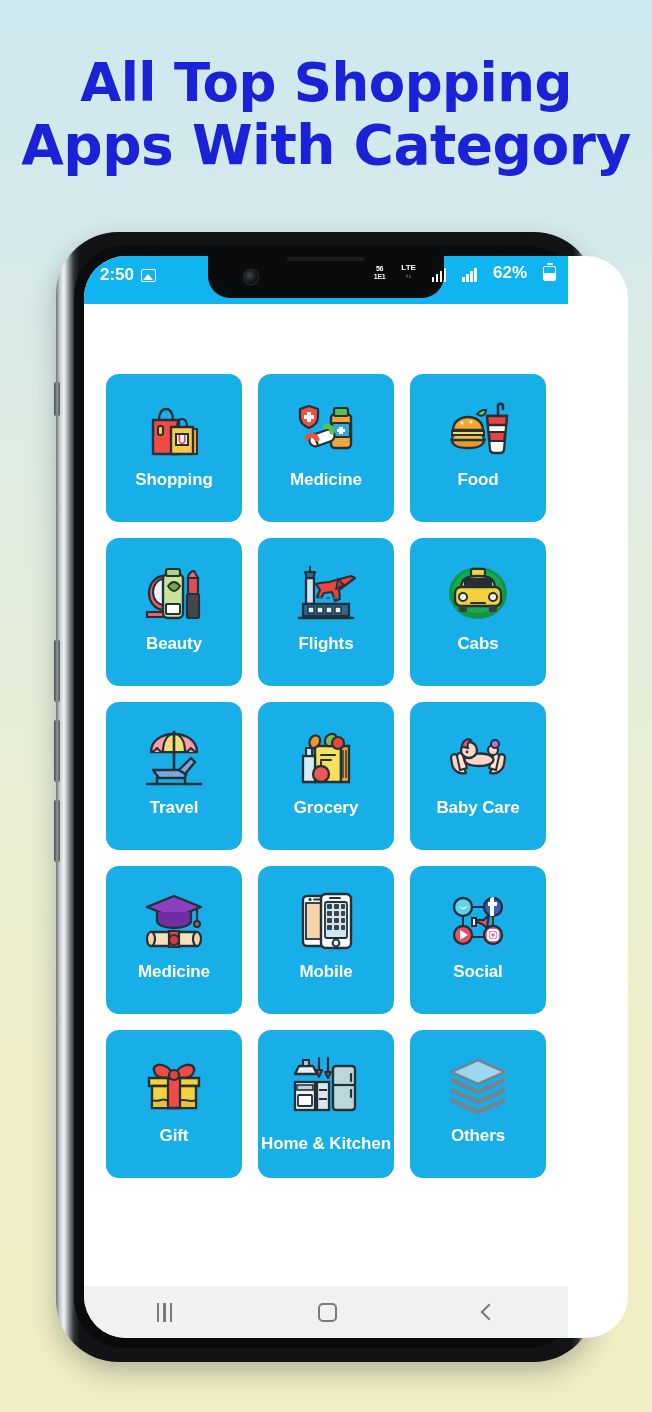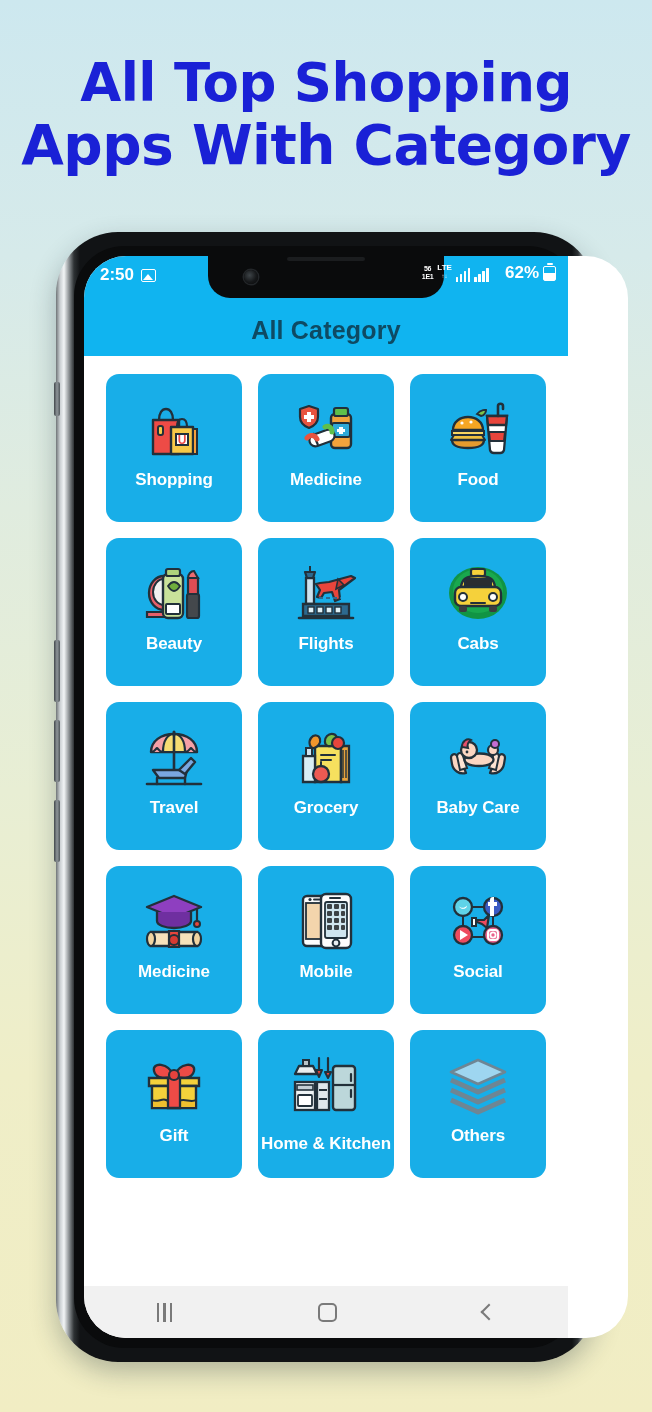--- a/index.html
+++ b/index.html
@@ -130,40 +130,40 @@
   }
   .sb-pic::after {
     content: ""; position: absolute; left: 1px; bottom: 1px;
     width: 0; height: 0;
     border-left: 5px solid transparent;
     border-right: 5px solid transparent;
     border-bottom: 6px solid #ffffff;
   }
   .sb-right {
     position: absolute; right: 12px; top: 7px;
-    display: flex; align-items: flex-end; gap: 4px;
+    display: flex; align-items: flex-end; gap: 16px;
     color: #ffffff; z-index: 4;
   }
   .tiny-stack {
     display: flex; flex-direction: column; align-items: center;
     font-size: 7px; font-weight: bold; line-height: 7.5px;
     letter-spacing: -0.3px; margin-bottom: 2px;
   }
   .lte-stack {
     display: flex; flex-direction: column; align-items: center;
     font-size: 8px; font-weight: bold; line-height: 8px; margin-bottom: 2px;
   }
   .lte-stack .dots { font-size: 6px; opacity: .85; }
   .bars { display: flex; align-items: flex-end; gap: 1.4px; height: 15px; }
   .bars i { display: block; width: 2.6px; background: #ffffff; border-radius: .5px; }
   .bars i:nth-child(1) { height: 5px; }
   .bars i:nth-child(2) { height: 8px; }
   .bars i:nth-child(3) { height: 11px; }
   .bars i:nth-child(4) { height: 14px; }
-  .pct { font-size: 17px; font-weight: bold; margin-bottom: -1px; margin-left: 12px; }
+  .pct { font-size: 17px; font-weight: bold; margin-bottom: -1px; }
   .batt {
     width: 13px; height: 15px; border: 1.8px solid #ffffff;
     border-radius: 2px; position: relative; margin-bottom: 1px;
     background: linear-gradient(to top,#fff 0%,#fff 55%,transparent 55%);
   }
   .batt::before {
     content: ""; position: absolute; left: 50%; transform: translateX(-50%);
     top: -4px; width: 6px; height: 2.4px; background: #ffffff; border-radius: 1px;
   }
 
@@ -289,23 +289,20 @@
               </span>
             <span class="pct">62%</span>
             <span class="batt"></span>
           </div>
           <div class="notch">
             <div class="speaker"></div>
             <div class="camera"></div>
           </div>
         </div>
 
-        <div class="appbar">
-          <div class="appbar-title">All Category</div>
-        </div>
 
         <div class="content">
           <div class="grid">
 
             <div class="tile">
               <div class="art">
                 <svg viewBox="0 0 70 66">
                   <path d="M14 24h26v34H14z" fill="#ee4b46" stroke="#22303a" stroke-width="2.4" stroke-linejoin="round"></path>
                   <path d="M20 24c0-7 3-11 7-11s7 4 7 11" fill="none" stroke="#22303a" stroke-width="2.4"></path>
                   <rect x="19" y="30" width="5" height="9" rx="2" fill="#f7c948" stroke="#22303a" stroke-width="2"></rect>

